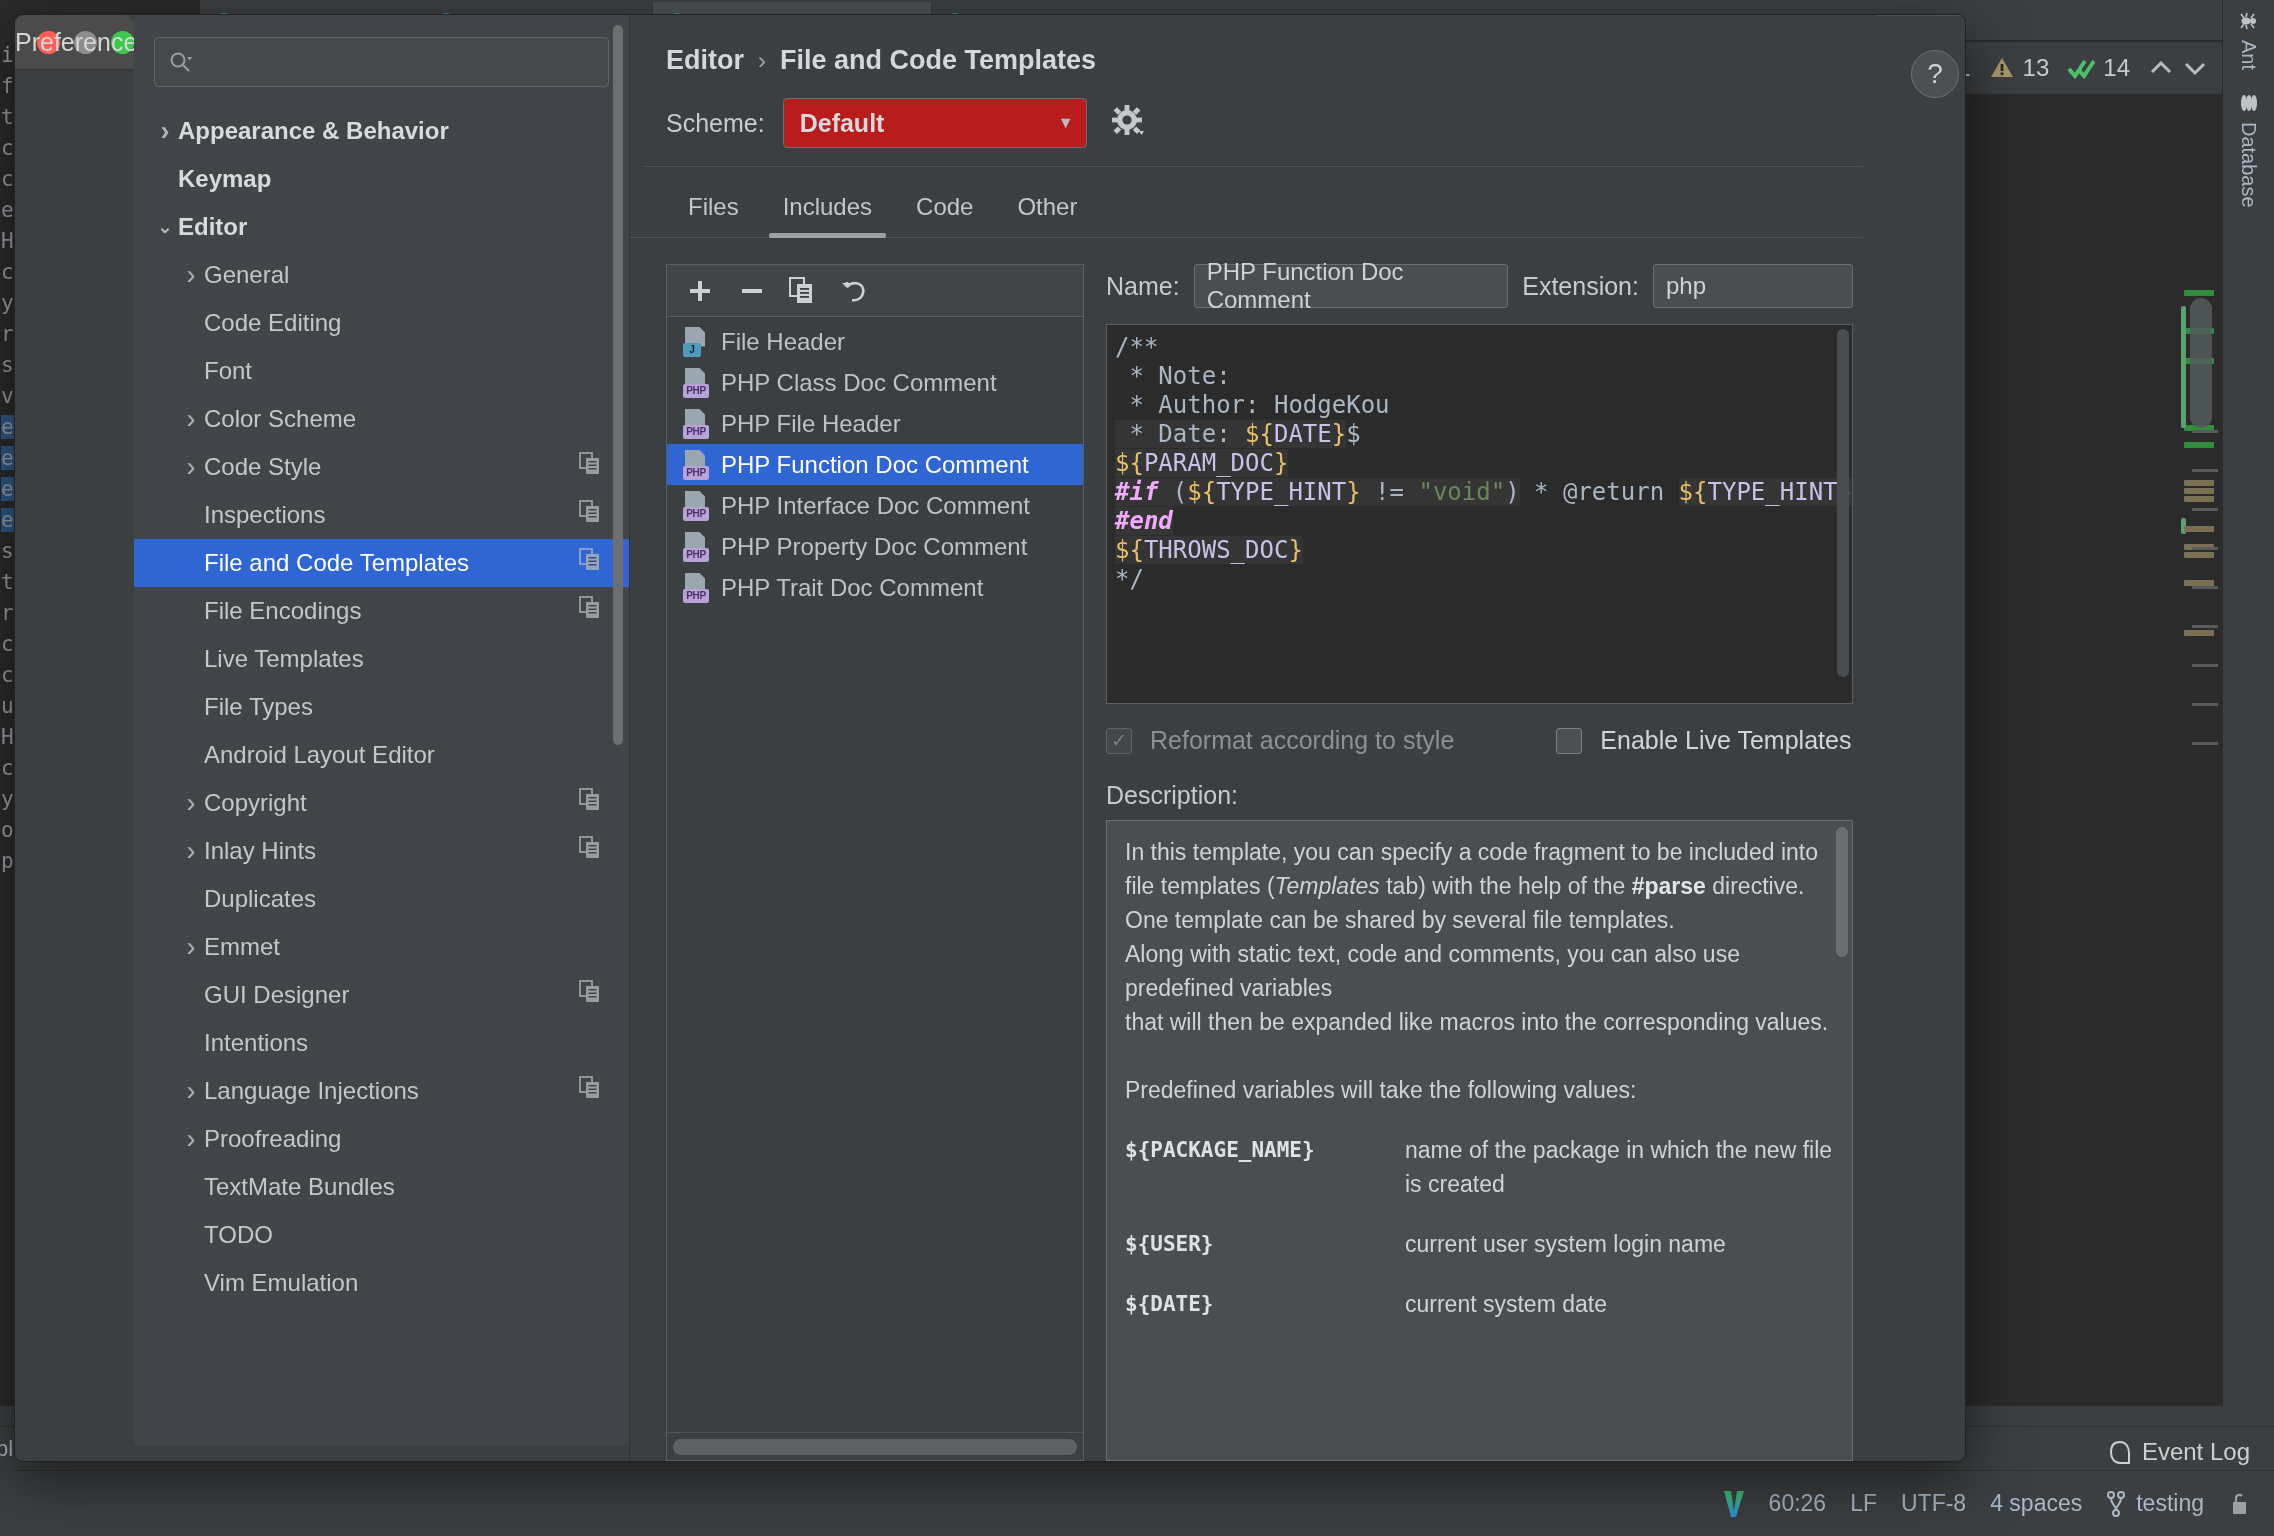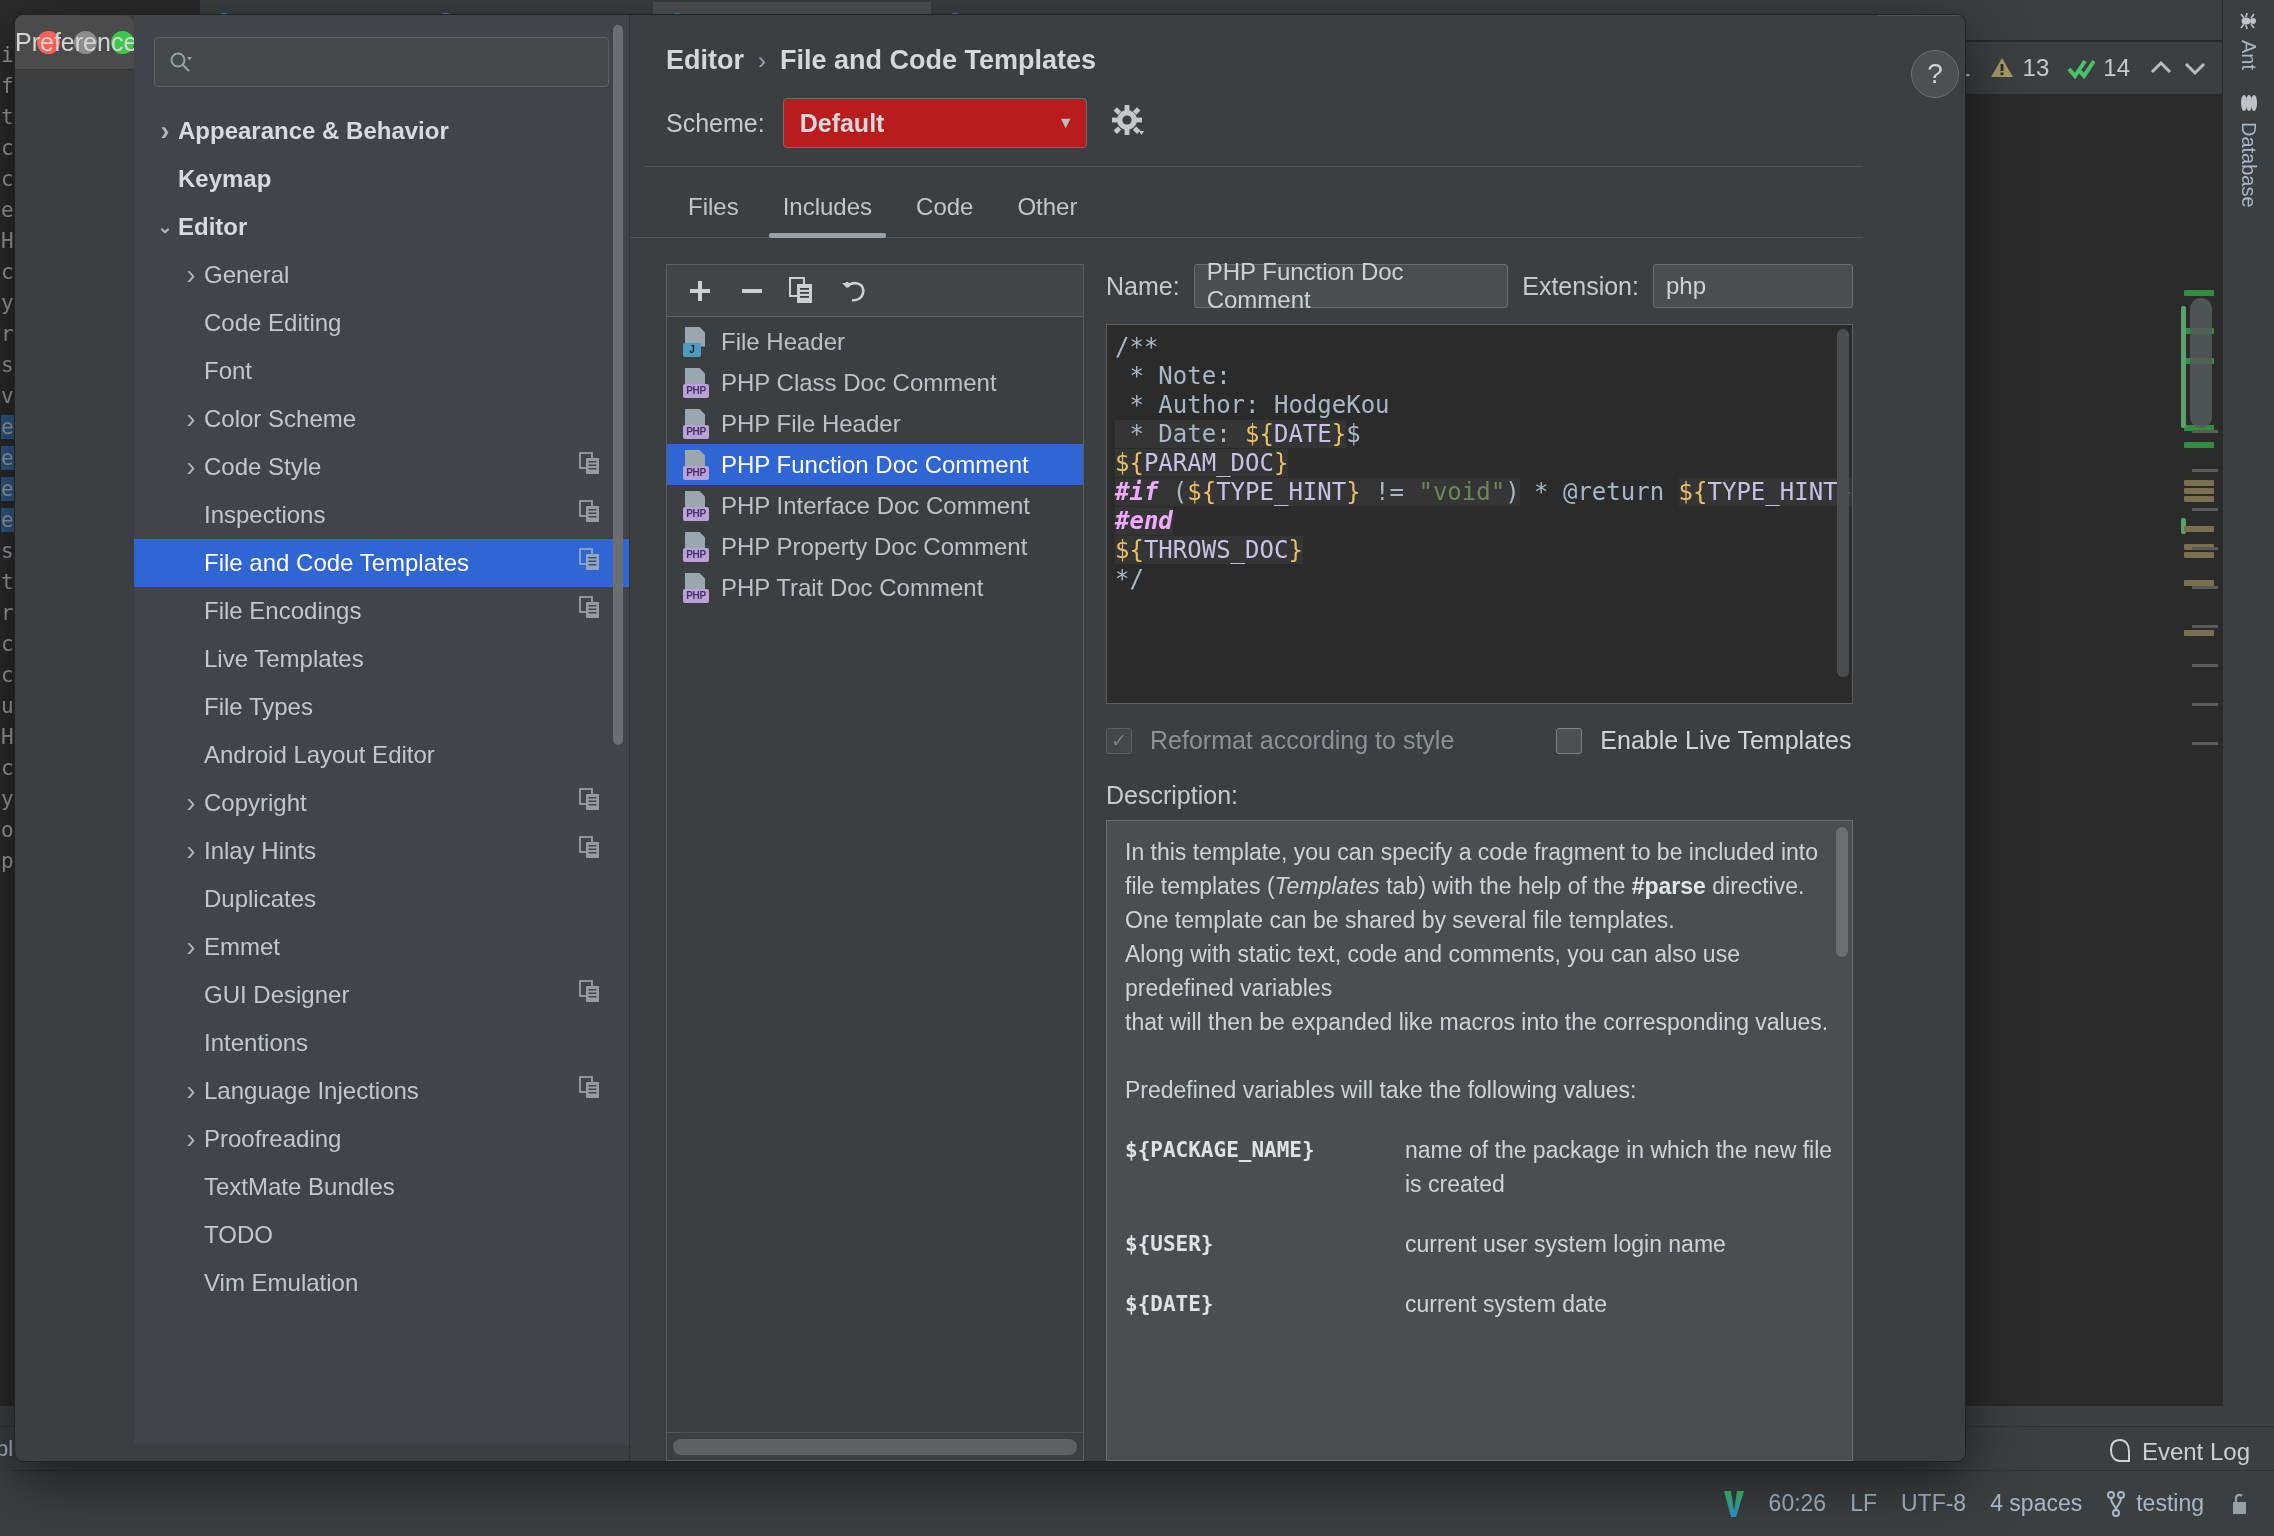--- a/index.html
+++ b/index.html
@@ -81,21 +81,21 @@
   }
   .bb-item { display:flex; align-items:center; gap:9px; }
   .ide-statusbar {
     position:absolute; left:12px; right:0; bottom:0; height:66px;
     background:#3c3f41; display:flex; align-items:center;
     justify-content:flex-end; padding-right:24px; gap:24px;
     color:#a9b7c6; font-size:23px; border-top:1px solid #323232;
   }
   .event-log-row {
     position:absolute; right:24px; bottom:70px;
-    display:flex; align-items:flex-start; gap:10px;
+    display:flex; align-items:flex-end; gap:10px;
     color:#cfcfcf; font-size:24px;
   }
 
   
   .dialog {
     position:absolute; left:14px; top:14px; width:1952px; height:1448px;
     background:#3c3f41; border-radius:9px;
     box-shadow:0 18px 60px rgba(0,0,0,.55);
     overflow:hidden; display:flex; 
     border:1px solid #222;

